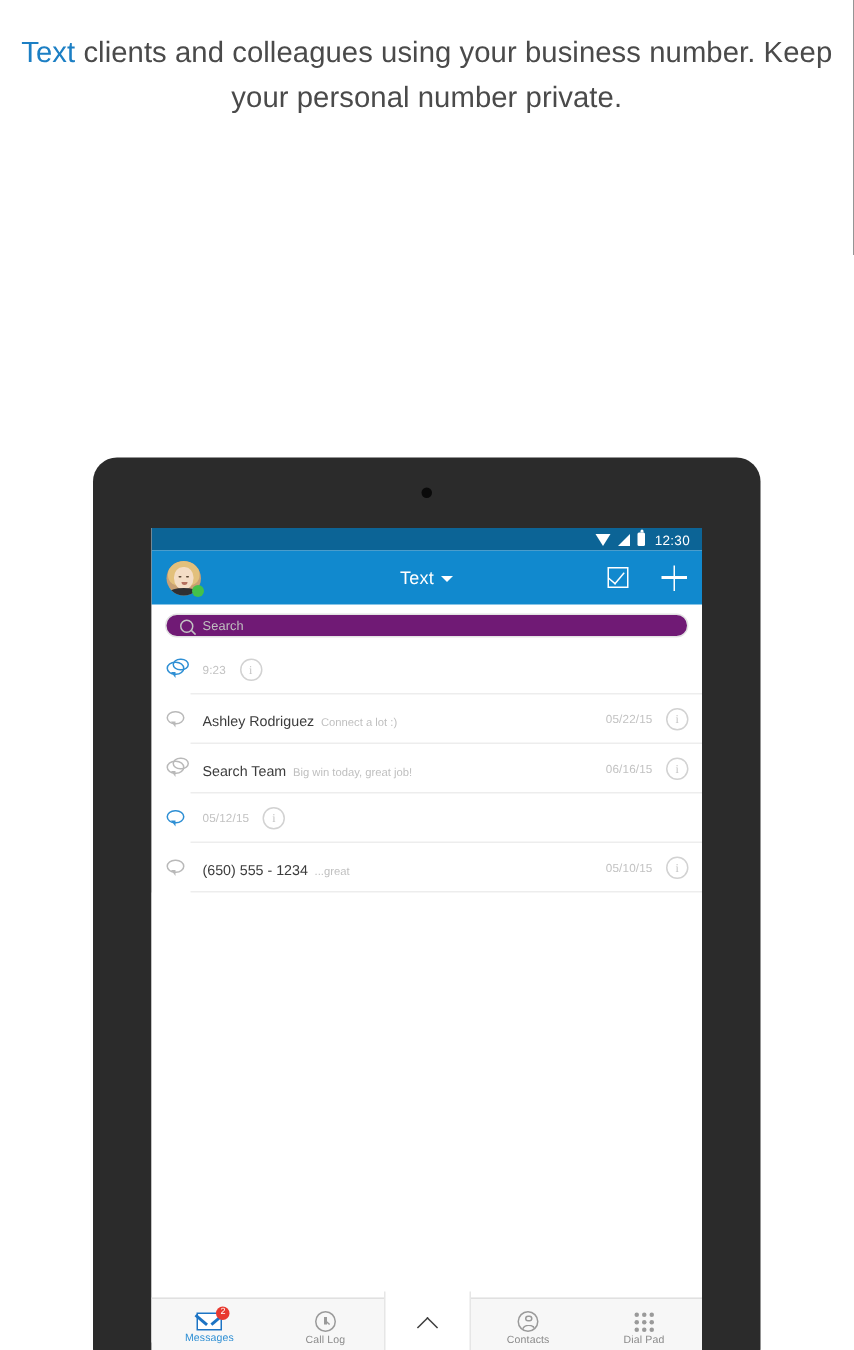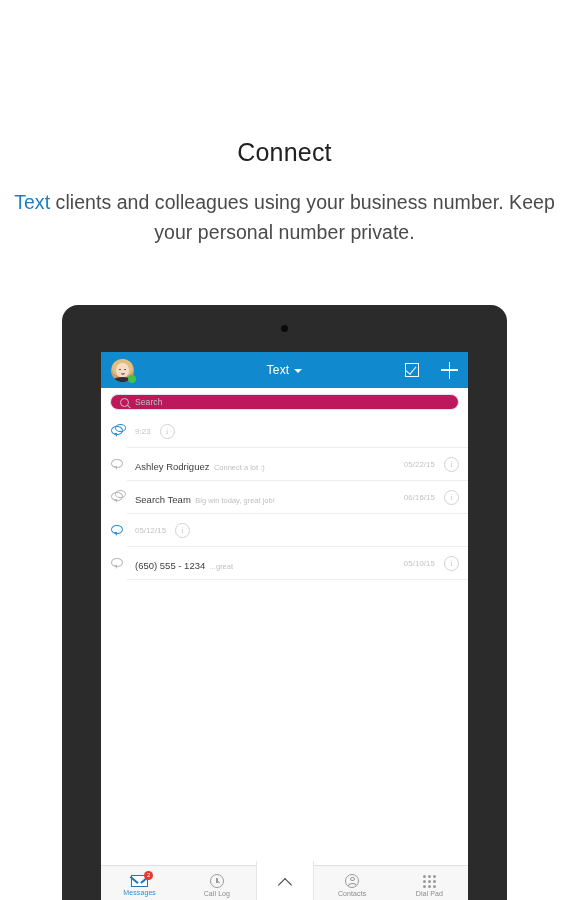--- a/index.html
+++ b/index.html
@@ -261,21 +261,21 @@
     background: #ffffff;
   }
   .search-box {
     height: 16px;
     border: 1px solid #e3e3e3;
     border-radius: 9px;
     display: flex;
     align-items: center;
     padding: 0 9px;
     box-sizing: border-box;
-    background: #be185d;
+    background: #701a75;
   }
   .mag {
     width: 7px;
     height: 7px;
     border: 1.1px solid #c2c2c2;
     border-radius: 50%;
     position: relative;
     flex: 0 0 auto;
   }
   .mag:after {
@@ -549,29 +549,36 @@
   .ic-dial i {
     display: block;
     background: #9a9a9a;
     border-radius: 50%;
   }
 </style>
 </head>
 <body>
 
 <div class="promo">
-  <h1 class="promo-title">Connect</h1>
   <p class="promo-sub"><span class="hl">Text</span><span> clients and colleagues using your business number. Keep your personal number private.</span></p>
 </div>
 
 <div class="device">
   <div class="camera"></div>
 
   <div class="screen">
 
+    <div class="statusbar">
+      <div class="sb-icons">
+        <span class="sb-wifi"></span>
+        <span class="sb-signal"></span>
+        <span class="sb-batt"></span>
+        <span class="sb-time">12:30</span>
+      </div>
+    </div>
 
     <div class="appbar">
       <div class="avatar-wrap">
         <div class="avatar">
           <span class="av-hair"></span>
           <span class="av-face"></span>
           <span class="av-eye l"></span>
           <span class="av-eye r"></span>
           <span class="av-mouth"></span>
           <span class="av-body"></span>

